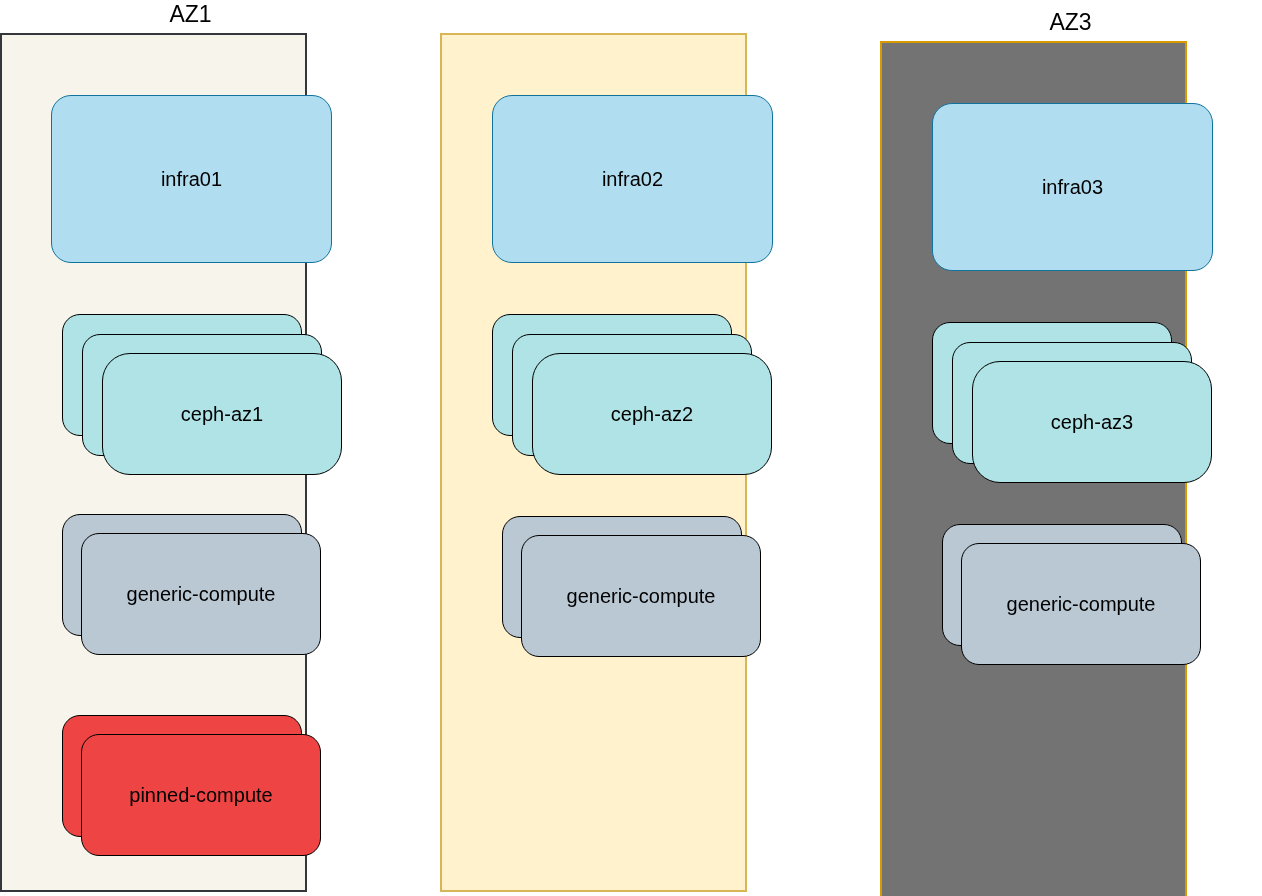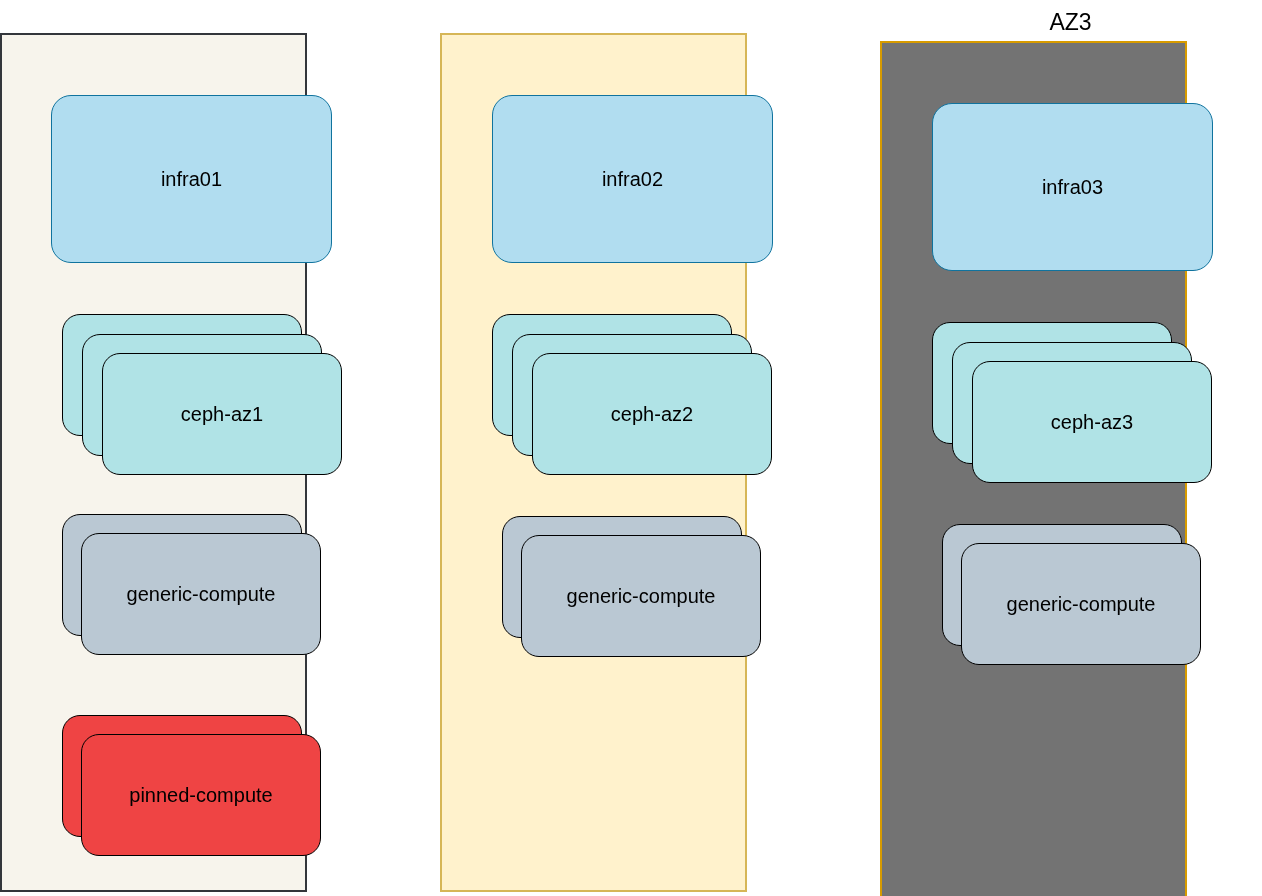--- a/index.html
+++ b/index.html
@@ -34,21 +34,21 @@
   .zone-1 .infra,.zone-2 .infra{left:50px;}
 
   .stack{position:absolute;}
   .stack .layer{
     position:absolute;width:240px;height:122px;border-radius:18px;
     border:1.5px solid;box-sizing:border-box;
   }
   .front{display:flex;align-items:center;justify-content:center;}
   .stack3 .l0{left:0;top:0;}
   .stack3 .l1{left:20px;top:19.5px;}
-  .stack3 .l2{left:40px;top:39px;}
+  .stack3 .l2{left:40px;top:39px;border-radius:28px;}
   .stack2 .l0{left:0;top:0;}
   .stack2 .l1{left:19px;top:19px;}
 
   .ceph-box{background:#b0e3e6;border-color:#0e8088;}
   .generic-box{background:#bac8d3;border-color:#23445d;}
   .pinned-box{background:#ef4444;border-color:#56517e;}
 
   .s-ceph{top:279px;}
   .zone-0 .s-ceph{left:60px;}
   .zone-1 .s-ceph,.zone-2 .s-ceph{left:50px;}
@@ -56,20 +56,21 @@
   .zone-0 .s-generic{top:479px;}
   .zone-1 .s-generic,.zone-2 .s-generic{top:481px;}
   .s-pinned{left:60px;top:680px;}
 </style>
 </head>
 <body>
 
 <div class="canvas">
 
   <section class="zone zone-0">
+    <div class="zone-title">AZ1</div>
     <div class="zone-box zone-box-0">
 
       <div class="infra">
         <span class="node-label">infra01</span>
       </div>
 
       <div class="stack stack3 s-ceph">
         <div class="layer l0 ceph-box"></div>
         <div class="layer l1 ceph-box"></div>
         <div class="layer l2 ceph-box front">

